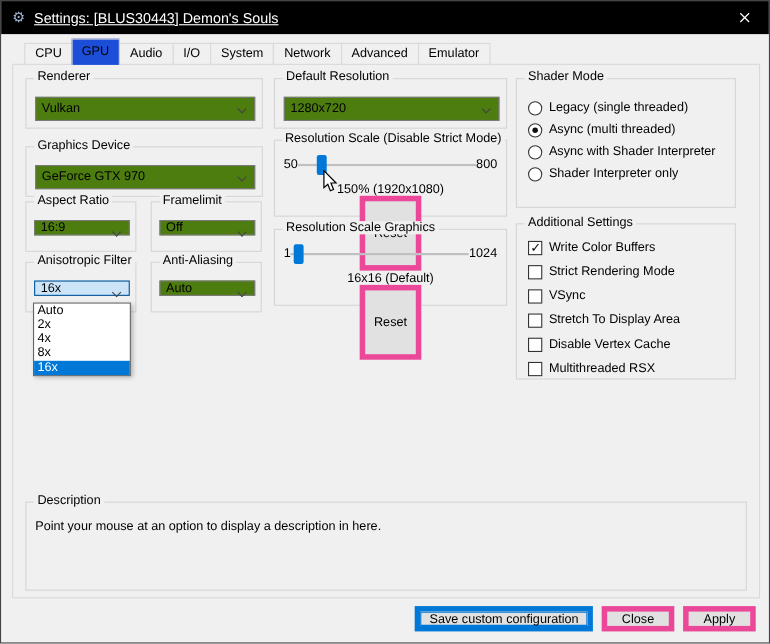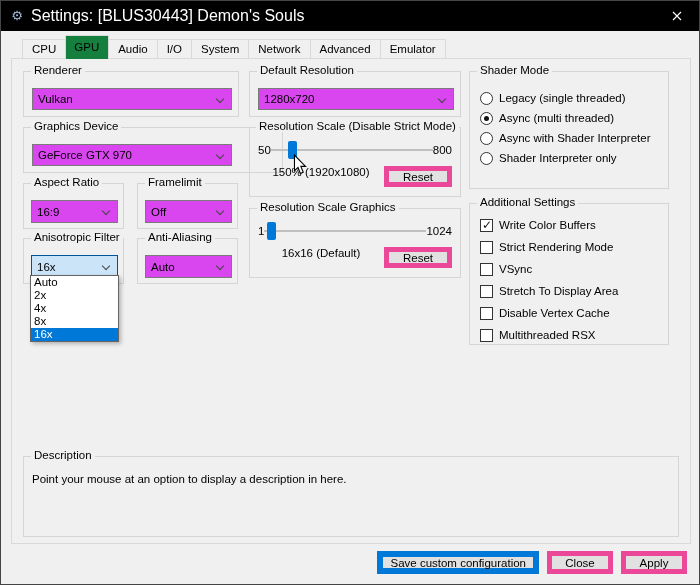--- a/index.html
+++ b/index.html
@@ -6,58 +6,58 @@
   html,body { background:#8a8a8a; }
   body { font-family:"Liberation Sans","DejaVu Sans",sans-serif; font-size:11.5px; color:#000; }
   .window { position:relative; width:700px; height:585px; background:#f0f0f0;
             border:1px solid #454545; overflow:hidden; }
 
   
   .titlebar { position:absolute; left:0; top:0; width:100%; height:30px; background:#000;
               color:#fff; display:flex; align-items:center; }
   .app-icon { width:16px; height:16px; margin:0 6px 0 8px; font-size:13px; line-height:16px;
               text-align:center; color:#9fb6d4; }
-  .title { font-size:16px; }
+  .title { font-size:13px;text-decoration:underline; }
   .close-btn { position:absolute; right:0; top:0; width:45px; height:30px;
                display:flex; align-items:center; justify-content:center; }
 
   
   .tabs { position:absolute; left:12px; top:34px; height:24px; display:flex; align-items:flex-end; z-index:2;margin-left:9px; }
   .tab { height:20px; padding:0 9px; line-height:19px; background:#f0f0f0;
          border:1px solid #d9d9d9; margin-right:-1px; }
-  .tab.active { height:24px; line-height:23px; background:#15803d; border-bottom:none; z-index:3;padding-left:8px; }
+  .tab.active { height:24px; line-height:23px; background:#1d4ed8; border-bottom:none; z-index:3;padding-left:8px; }
   .pane { position:absolute; left:10px; top:57px; width:680px; height:486px;
           border:1px solid #d9d9d9; z-index:1; }
 
   
   .gbox { position:absolute; border:1px solid #d5d5d5; }
   .glabel { position:absolute; top:-8px; left:7px; background:#f0f0f0; padding:0 3px; white-space:nowrap; }
 
   
-  .combo { position:absolute; height:22px; background:#d946ef; border:1px solid #7a7a7a;
+  .combo { position:absolute; height:22px; background:#4d7c0f; border:1px solid #7a7a7a;
            display:flex; align-items:center; padding-left:5px; cursor:default; }
-  .combo.small { height:23px; }
+  .combo.small { height:14px; }
   .combo .chev { position:absolute; right:8px; top:7px; width:6px; height:6px;
                  border-right:1.2px solid #444; border-bottom:1.2px solid #444;
                  transform:rotate(45deg); }
   .combo.open { background:#cce4f7; border-color:#005499; }
 
   
   .dropdown { position:absolute; left:29px; top:274px; width:89px; background:#fff;
               border:1px solid #646464; z-index:50; box-shadow:2px 2px 4px rgba(0,0,0,.25); }
   .ditem { height:13px; line-height:13px; padding-left:3px; }
   .ditem.selected { background:#0078d7; color:#fff; }
 
   
   .srow { position:absolute; left:8px; right:8px; display:flex; align-items:center; height:20px; }
   .strack { flex:1; position:relative; height:20px; }
   .strack::before { content:""; position:absolute; left:0; right:0; top:9px; height:2px; background:#c0c0c0; }
   .sthumb { position:absolute; top:1px; width:9px; height:18px; background:#0078d7;
             border-radius:2px; margin-left:-4px; }
-  .vrow { position:absolute; left:8px; right:8px; top:38px; display:flex; height:23px; }
+  .vrow { position:absolute; left:8px; right:8px; top:38px; display:flex; align-items:center; height:23px;flex-direction:column; }
   .sval { flex:1; text-align:center; }
 
   
   .opts { position:absolute; left:10px; right:4px; display:flex; flex-direction:column; }
   .opt-row { display:flex; align-items:center; gap:6px; height:20px; cursor:default; }
   .opts.cbx .opt-row { height:22px; }
   .rb { width:13px; height:13px; border:1px solid #333; border-radius:50%; background:#fff;
         position:relative; flex:0 0 13px; }
   .rb.checked::after { content:""; position:absolute; left:3px; top:3px; width:5px; height:5px;
                        border-radius:50%; background:#111; }
@@ -107,21 +107,21 @@
   <div class="pane"></div>
 
   <div class="gbox" style="left:22px;top:70px;width:216px;height:46px">
     <span class="glabel">Renderer</span>
     <div class="combo" style="left:8px;top:16px;width:200px">
       <span>Vulkan</span>
       <span class="chev"></span>
     </div>
   </div>
 
-  <div class="gbox" style="left:22px;top:126px;width:260px;height:46px">
+  <div class="gbox" style="left:22px;top:132px;width:216px;height:46px">
     <span class="glabel">Graphics Device</span>
     <div class="combo" style="left:8px;top:16px;width:200px">
       <span>GeForce GTX 970</span>
       <span class="chev"></span>
     </div>
   </div>
 
   <div class="gbox" style="left:22px;top:182px;width:101px;height:46px">
     <span class="glabel">Aspect Ratio</span>
     <div class="combo small" style="left:7px;top:16px;width:87px">

